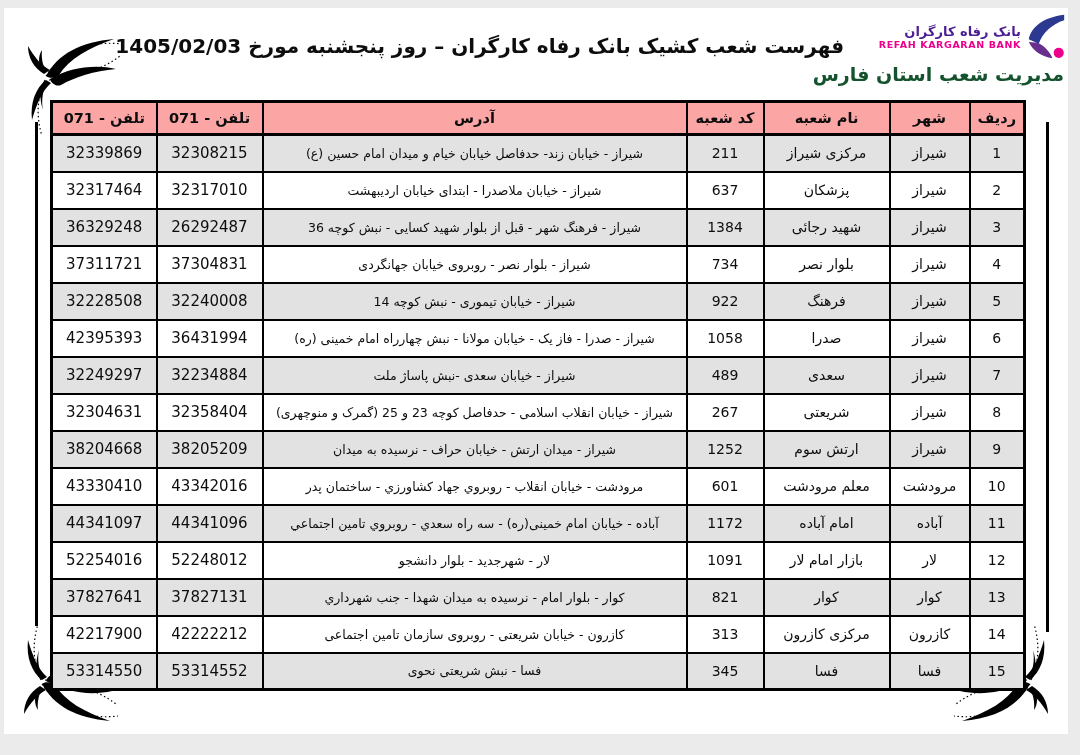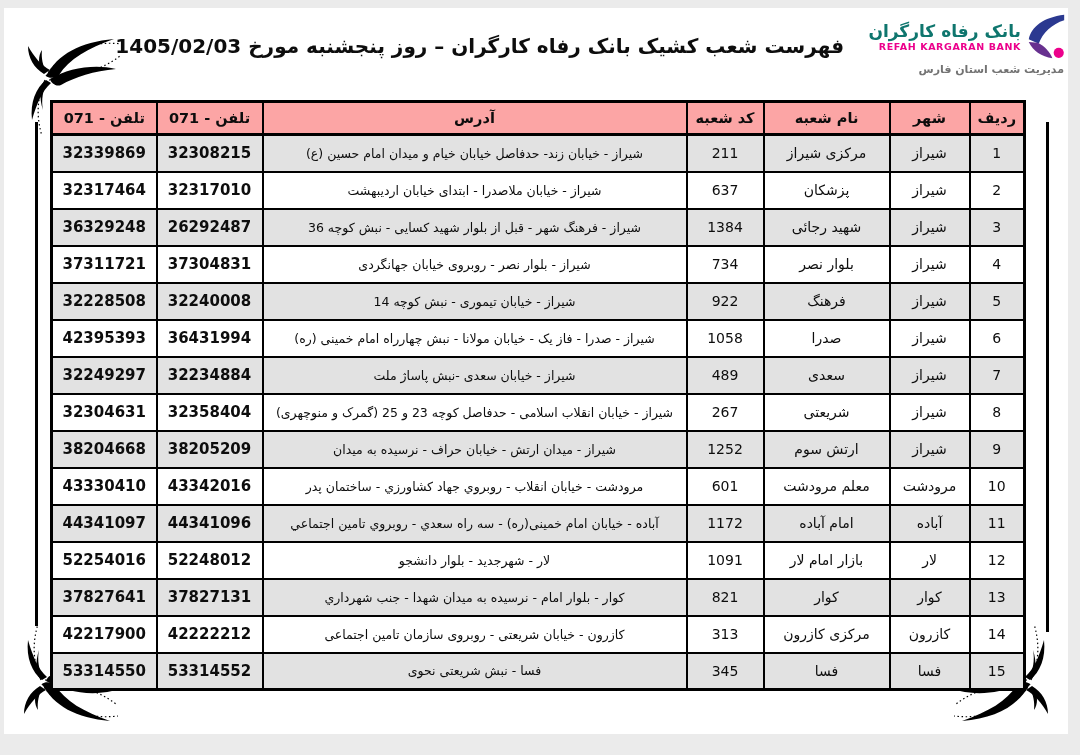--- a/index.html
+++ b/index.html
@@ -21,46 +21,46 @@
   .fl-br { left:944px; top:612px; transform:scale(-1,-1); }
 
   
   .title {
     position:absolute; left:130px; top:26px; width:710px;
     text-align:center; direction:rtl; white-space:nowrap;
     font-size:20px; font-weight:bold; color:#0d0d0d;
   }
   .logo { position:absolute; right:2px; top:5px; display:flex; align-items:center; gap:5px; }
   .logo-text { text-align:right; }
-  .logo-fa { font-size:17px; font-weight:bold; color:#0f766e; direction:rtl; white-space:nowrap; }
+  .logo-fa { font-size:13px; font-weight:bold; color:#4c1d95; direction:rtl; white-space:nowrap; }
   .logo-en { font-size:9.5px; font-weight:bold; color:#ec008c; letter-spacing:.6px; white-space:nowrap; }
   .logo-mark { width:40px; height:47px; }
   .logo-sub {
     position:absolute; right:4px; top:55px; direction:rtl; white-space:nowrap;
-    font-size:11px; font-weight:bold; color:#737373;
+    font-size:19px; font-weight:bold; color:#14532d;
   }
 
   
   table.branches {
     position:absolute; left:46px; top:92px; width:973px;
     border-collapse:collapse; table-layout:fixed; direction:rtl;
     border:3px solid #000;
   }
   .branches th, .branches td {
     border:2px solid #000; text-align:center; vertical-align:middle;
     white-space:nowrap; overflow:hidden; color:#0d0d0d;
   }
   .branches thead th {
     height:33px; background:#fca5a5; font-size:14.5px; font-weight:bold;
     border-bottom:3px solid #000;
   }
   .branches tbody td { height:37px; font-size:14px; background:#fff; }
   .branches tbody tr:nth-child(odd) td { background:#e2e2e2; }
   .branches td.addr  { font-size:12.5px; }
-  .branches td.phone { font-size:15px; font-weight:bold; }
+  .branches td.phone { font-size:15px; font-weight:normal; }
 
   
   .footer {
     position:absolute; left:46px; top:688px; width:973px;
     text-align:center; direction:rtl; font-size:19px; font-weight:bold; color:#0d0d0d;
     white-space:nowrap;
   }
 </style>
 </head>
 <body>

